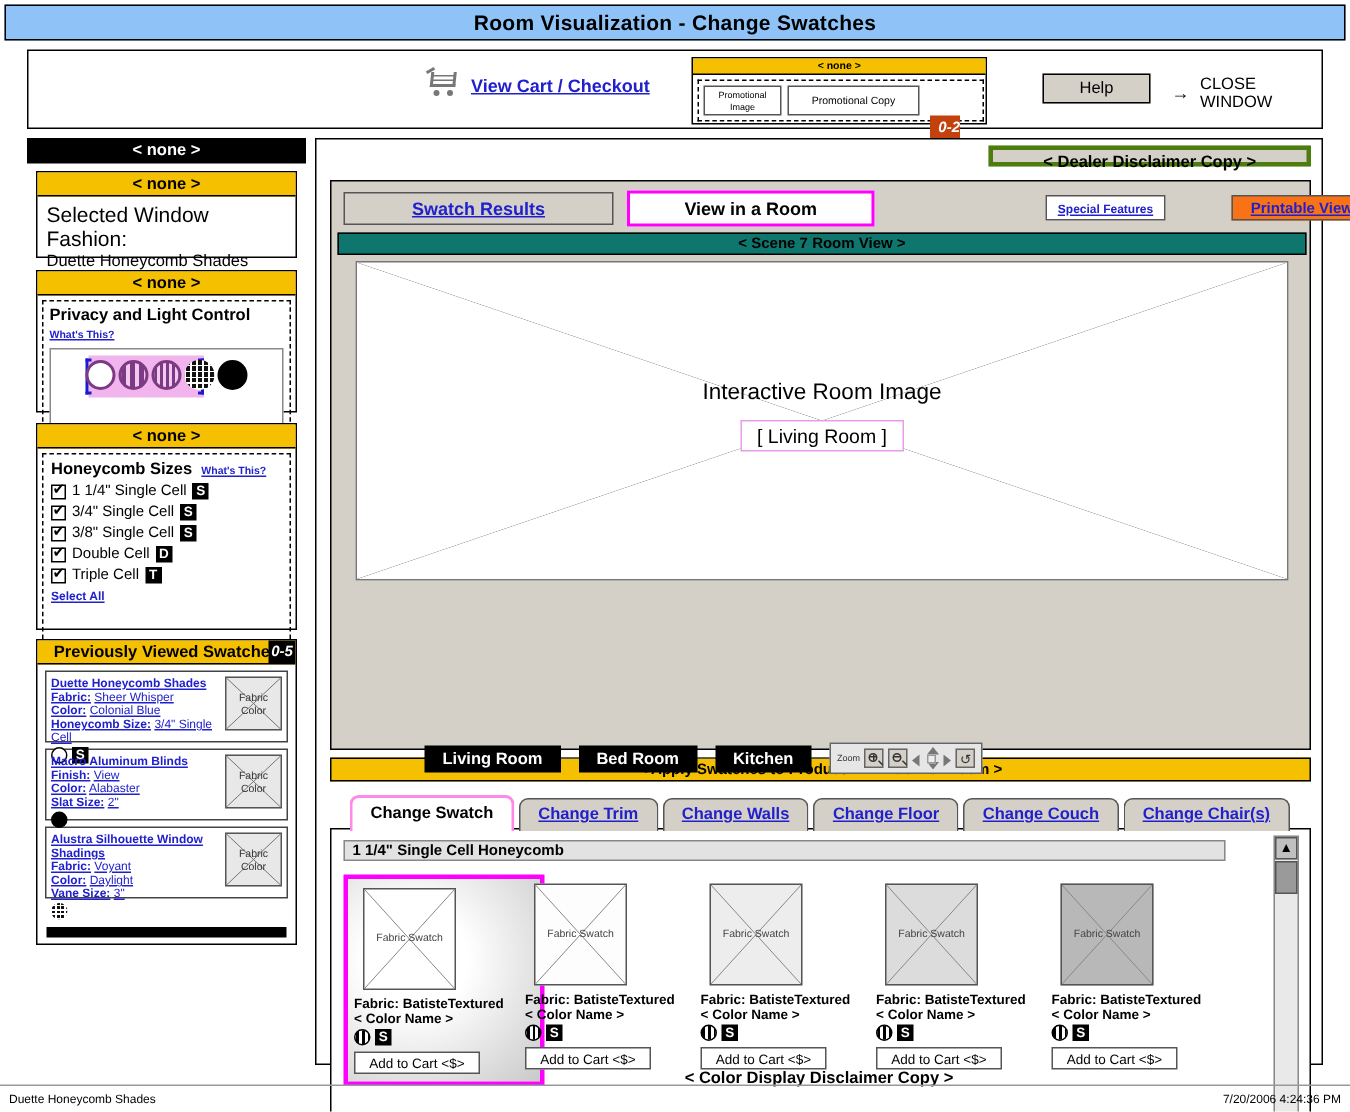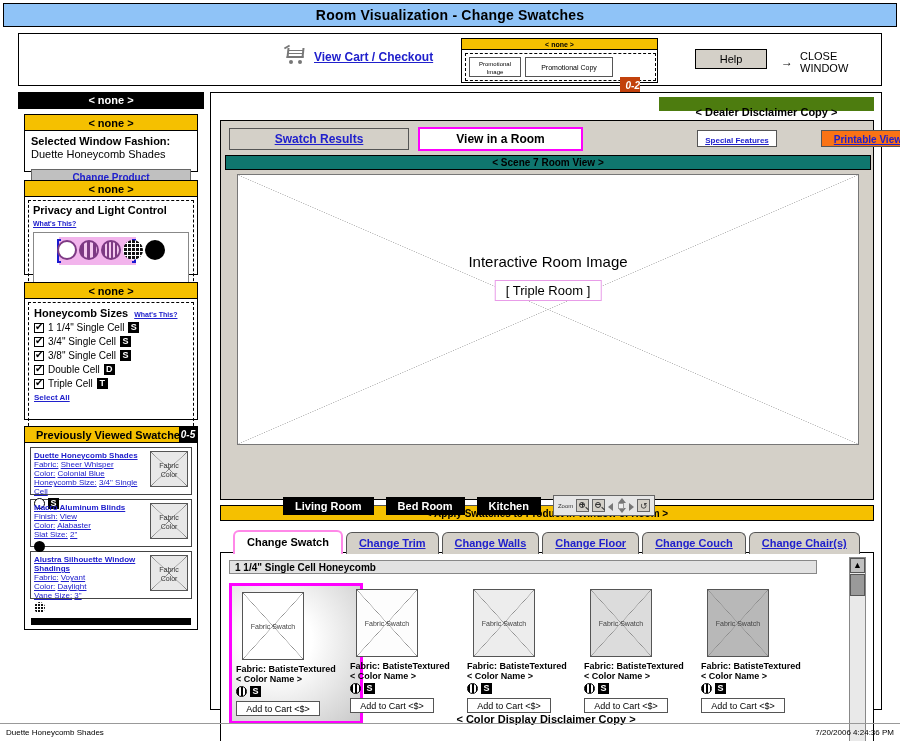--- a/index.html
+++ b/index.html
@@ -70,21 +70,21 @@
     text-align:center; line-height:17px; height:17px;
   }
   .panel { background:#fff; border:1px solid #000; }
   .gold-hdr {
     background:#f5c000; border-bottom:1px solid #000; height:16px;
     text-align:center; font-size:11px; font-weight:bold; line-height:16px;
   }
 
   #selwf { position:absolute; left:6px; top:22px; width:174px; height:58px; }
   #selwf .body { padding:4px 6px 5px 6px; }
-  #selwf .lbl { font-size:11px; font-weight:bold; }
+  #selwf .lbl { font-size:14px; font-weight:normal; }
   #selwf .val { font-size:11px; margin-top:1px; }
   #changeprod { margin:4px 6px 0 6px; height:16px; background:#c0c0c0; border:1px solid #666;
                 text-align:center; line-height:15px; }
   #changeprod a { color:#2020cc; font-weight:bold; font-size:10px; text-decoration:underline; }
 
   #privacy { position:absolute; left:6px; top:88px; width:174px; height:95px; }
   #privacy .inner { border:1px dashed #000; margin:3px; padding:3px 4px; height:86px; }
   #privacy .ptitle { font-size:11px; font-weight:bold; }
   #privacy .whats { color:#2020cc; font-size:7px; text-decoration:underline; font-weight:bold; }
   #scale { border:1px solid #888; margin-top:4px; height:60px; background:#fff; position:relative; }
@@ -118,21 +118,21 @@
 
   #prev { position:absolute; left:6px; top:334px; width:174px; height:204px; }
   #prev .phead { background:#f5c000; height:16px; border-bottom:1px solid #000; position:relative;
                  text-align:center; font-size:11px; font-weight:bold; line-height:16px; }
   #prev .pcount { position:absolute; right:0; top:0; width:18px; height:15px; background:#000; color:#fff;
                   font-size:10px; font-style:italic; font-weight:bold; line-height:15px; text-align:center; }
   #prev .plist { padding:4px 5px; }
   .pvcard { border:1px solid #444; background:#fff; height:48px; margin-bottom:4px; display:flex; padding:3px; }
   .pvcard .txt { flex:1; line-height:9px; }
   .pvcard .ln { font-size:8px; }
-  .pvcard .k { color:#2020cc; font-weight:normal; text-decoration:underline; }
+  .pvcard .k { color:#2020cc; font-weight:bold; text-decoration:underline; }
   .pvcard .v { color:#2020cc; text-decoration:underline; }
   .pvcard .title { color:#2020cc; font-weight:bold; text-decoration:underline; font-size:8px; }
   .pvcard .sw { width:38px; height:36px; border:1px solid #555; background:#e8e8e8; position:relative;
                 font-size:7px; text-align:center; color:#333; margin-left:3px; }
   .pvcard .sw .xa,.pvcard .sw .xb{position:absolute;left:0;top:0;width:100%;height:100%;}
   .pvcard .sw .xa{background:linear-gradient(to top right, transparent calc(50% - .5px), #777 50%, transparent calc(50% + .5px));}
   .pvcard .sw .xb{background:linear-gradient(to bottom right, transparent calc(50% - .5px), #777 50%, transparent calc(50% + .5px));}
   .pvcard .sw span{position:relative;z-index:2;display:block;line-height:9px;padding-top:9px;}
   .pvicons { display:flex; align-items:center; gap:3px; margin-top:2px; }
   .pvdot { width:11px; height:11px; border-radius:50%; }
@@ -140,39 +140,39 @@
   .pvdot.solid { background:#000; }
   .pvdot.grid { background:#111;
      background-image:repeating-linear-gradient(90deg,#fff 0 1px,transparent 1px 3px),
                       repeating-linear-gradient(0deg,#fff 0 1px,transparent 1px 3px); }
   #prev .bottombar { position:absolute; left:6px; right:6px; bottom:4px; height:7px; background:#000; }
 
   
   #rightcol { position:absolute; left:210px; top:92px; width:672px; height:618px; border:1px solid #000; background:#fff; }
 
   #disclaimer { position:absolute; right:7px; top:4px; width:215px; height:14px;
-                background:#d4d0c8; border:7px solid #4d7c0f; text-align:center;
+                background:#d4d0c8; border:3px solid #4d7c0f; text-align:center;
                 font-size:11px; font-weight:bold; line-height:17px; }
 
   #viewpanel { position:absolute; left:9px; top:27px; width:654px; height:380px; background:#d4d0c8; border:1px solid #000; }
   #swatchresults { position:absolute; left:8px; top:7px; width:180px; height:22px; background:#d4d0c8;
                    border:1px solid #555; text-align:center; line-height:21px; }
   #swatchresults a { color:#2020cc; font-weight:bold; font-size:12px; text-decoration:underline; }
   #viewroom { position:absolute; left:197px; top:6px; width:165px; height:24px; background:#fff;
               border:2px solid #ff00ff; text-align:center; line-height:21px; font-size:12px; font-weight:bold; }
   #specialfeat { position:absolute; left:476px; top:9px; width:80px; height:17px; background:#fff;
                  border:1px solid #555; text-align:center; line-height:16px; }
   #specialfeat a { color:#2020cc; font-weight:bold; font-size:8px; text-decoration:underline; }
   #printview { position:absolute; left:600px; top:9px; width:82px; height:17px; background:#f97316;
                border:1px solid #555; text-align:right; line-height:16px; }
   #printview a { color:#2020cc; font-weight:bold; font-size:10px; text-decoration:underline; }
 
   #scenehdr { position:absolute; left:4px; top:34px; width:646px; height:15px; background:#0f766e;
               border:1px solid #000; text-align:center; font-size:10px; font-weight:bold; line-height:14px; }
-  #roombox { position:absolute; left:16px; top:53px; width:622px; height:271px; background:#fff; border:1px solid #777; }
+  #roombox { position:absolute; left:16px; top:53px; width:622px; height:213px; background:#fff; border:1px solid #777; }
   #roombox .xa,#roombox .xb{position:absolute;left:0;top:0;width:100%;height:100%;}
   #roombox .xa{background:linear-gradient(to top right, transparent calc(50% - .4px), #b0b0b0 50%, transparent calc(50% + .4px));}
   #roombox .xb{background:linear-gradient(to bottom right, transparent calc(50% - .4px), #b0b0b0 50%, transparent calc(50% + .4px));}
   #roomlabel { position:absolute; width:100%; top:78px; text-align:center; font-size:15px; z-index:3; }
   #roomtag { position:absolute; left:50%; transform:translateX(-50%); top:105px; z-index:3;
              border:1px solid #e89ce8; background:#fff; padding:2px 10px; font-size:13px; }
 
   #roombtns { position:absolute; left:62px; top:374px; display:flex; align-items:center; gap:0; z-index:4; }
   .roombtn { background:#000; color:#fff; font-size:11px; font-weight:bold; padding:3px 12px; }
   .rsep { width:12px; height:1px; background:#555; }
@@ -434,21 +434,21 @@
     <div id="printview">
       <a>Printable View</a>
     </div>
 
     <div id="scenehdr">&lt; Scene 7 Room View &gt;</div>
 
     <div id="roombox">
       <span class="xa"></span>
       <span class="xb"></span>
       <div id="roomlabel">Interactive Room Image</div>
-      <div id="roomtag">[ Triple Room ]</div>
+      <div id="roomtag">[ Living Room ]</div>
     </div>
 
     <div id="roombtns">
       <div class="roombtn">Living Room</div>
       <div class="rsep"></div>
       <div class="roombtn">Bed Room</div>
       <div class="rsep"></div>
       <div class="roombtn">Kitchen</div>
       <div class="rsep"></div>
       <div id="zoomctl">

